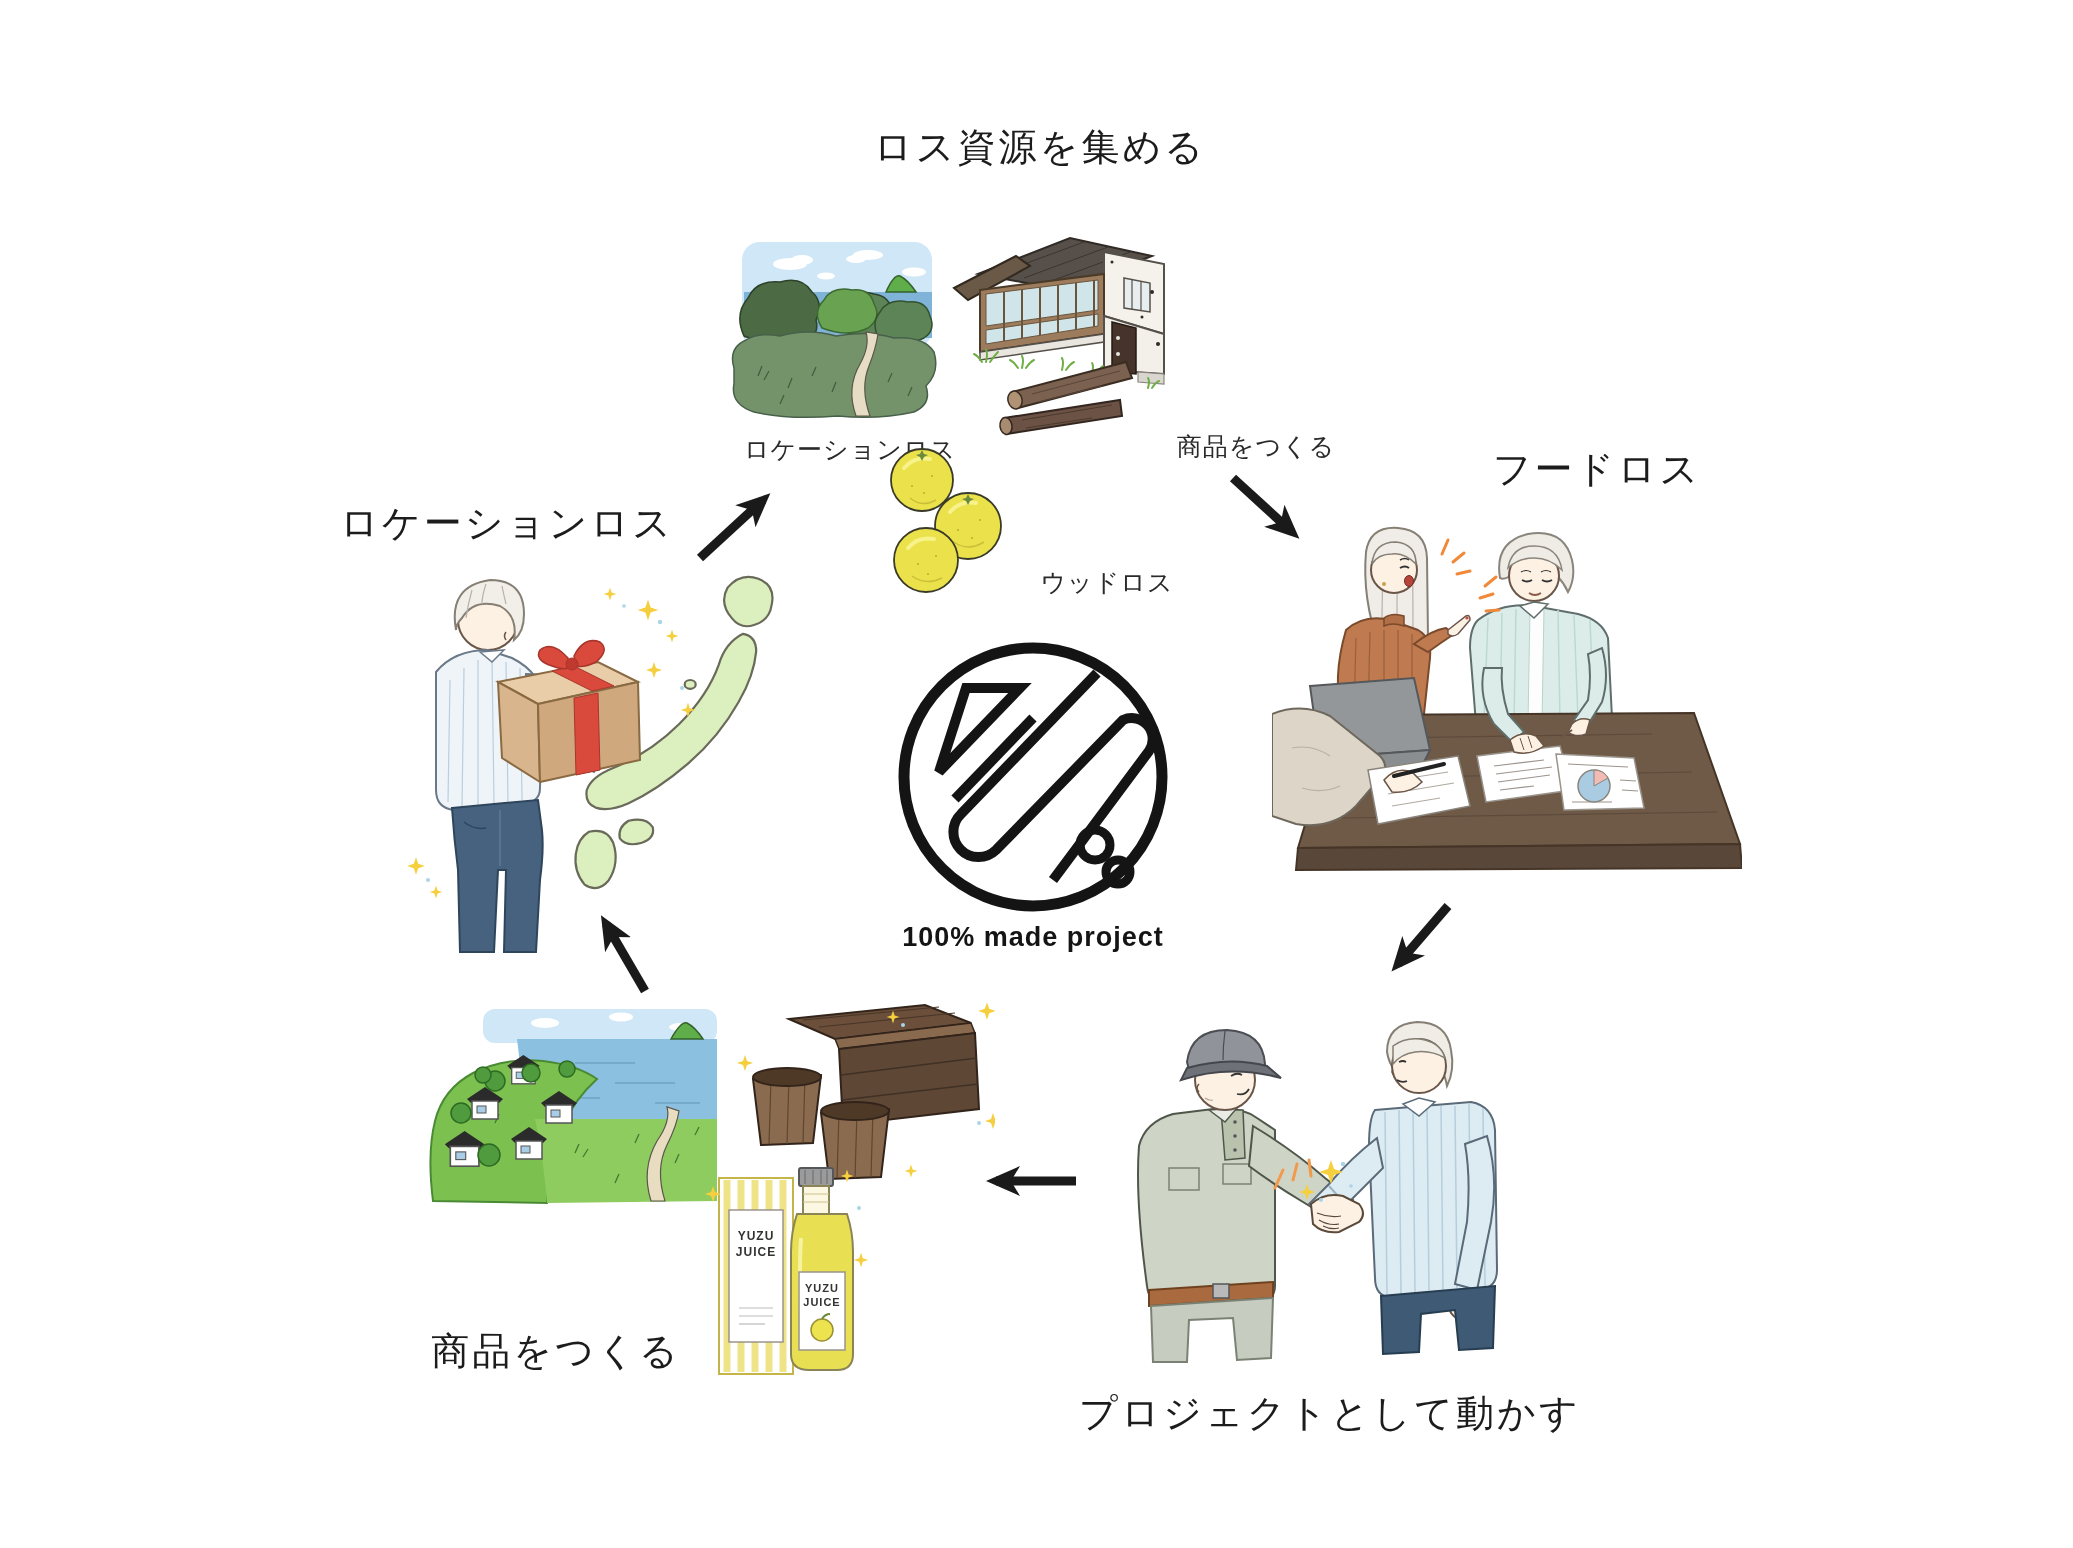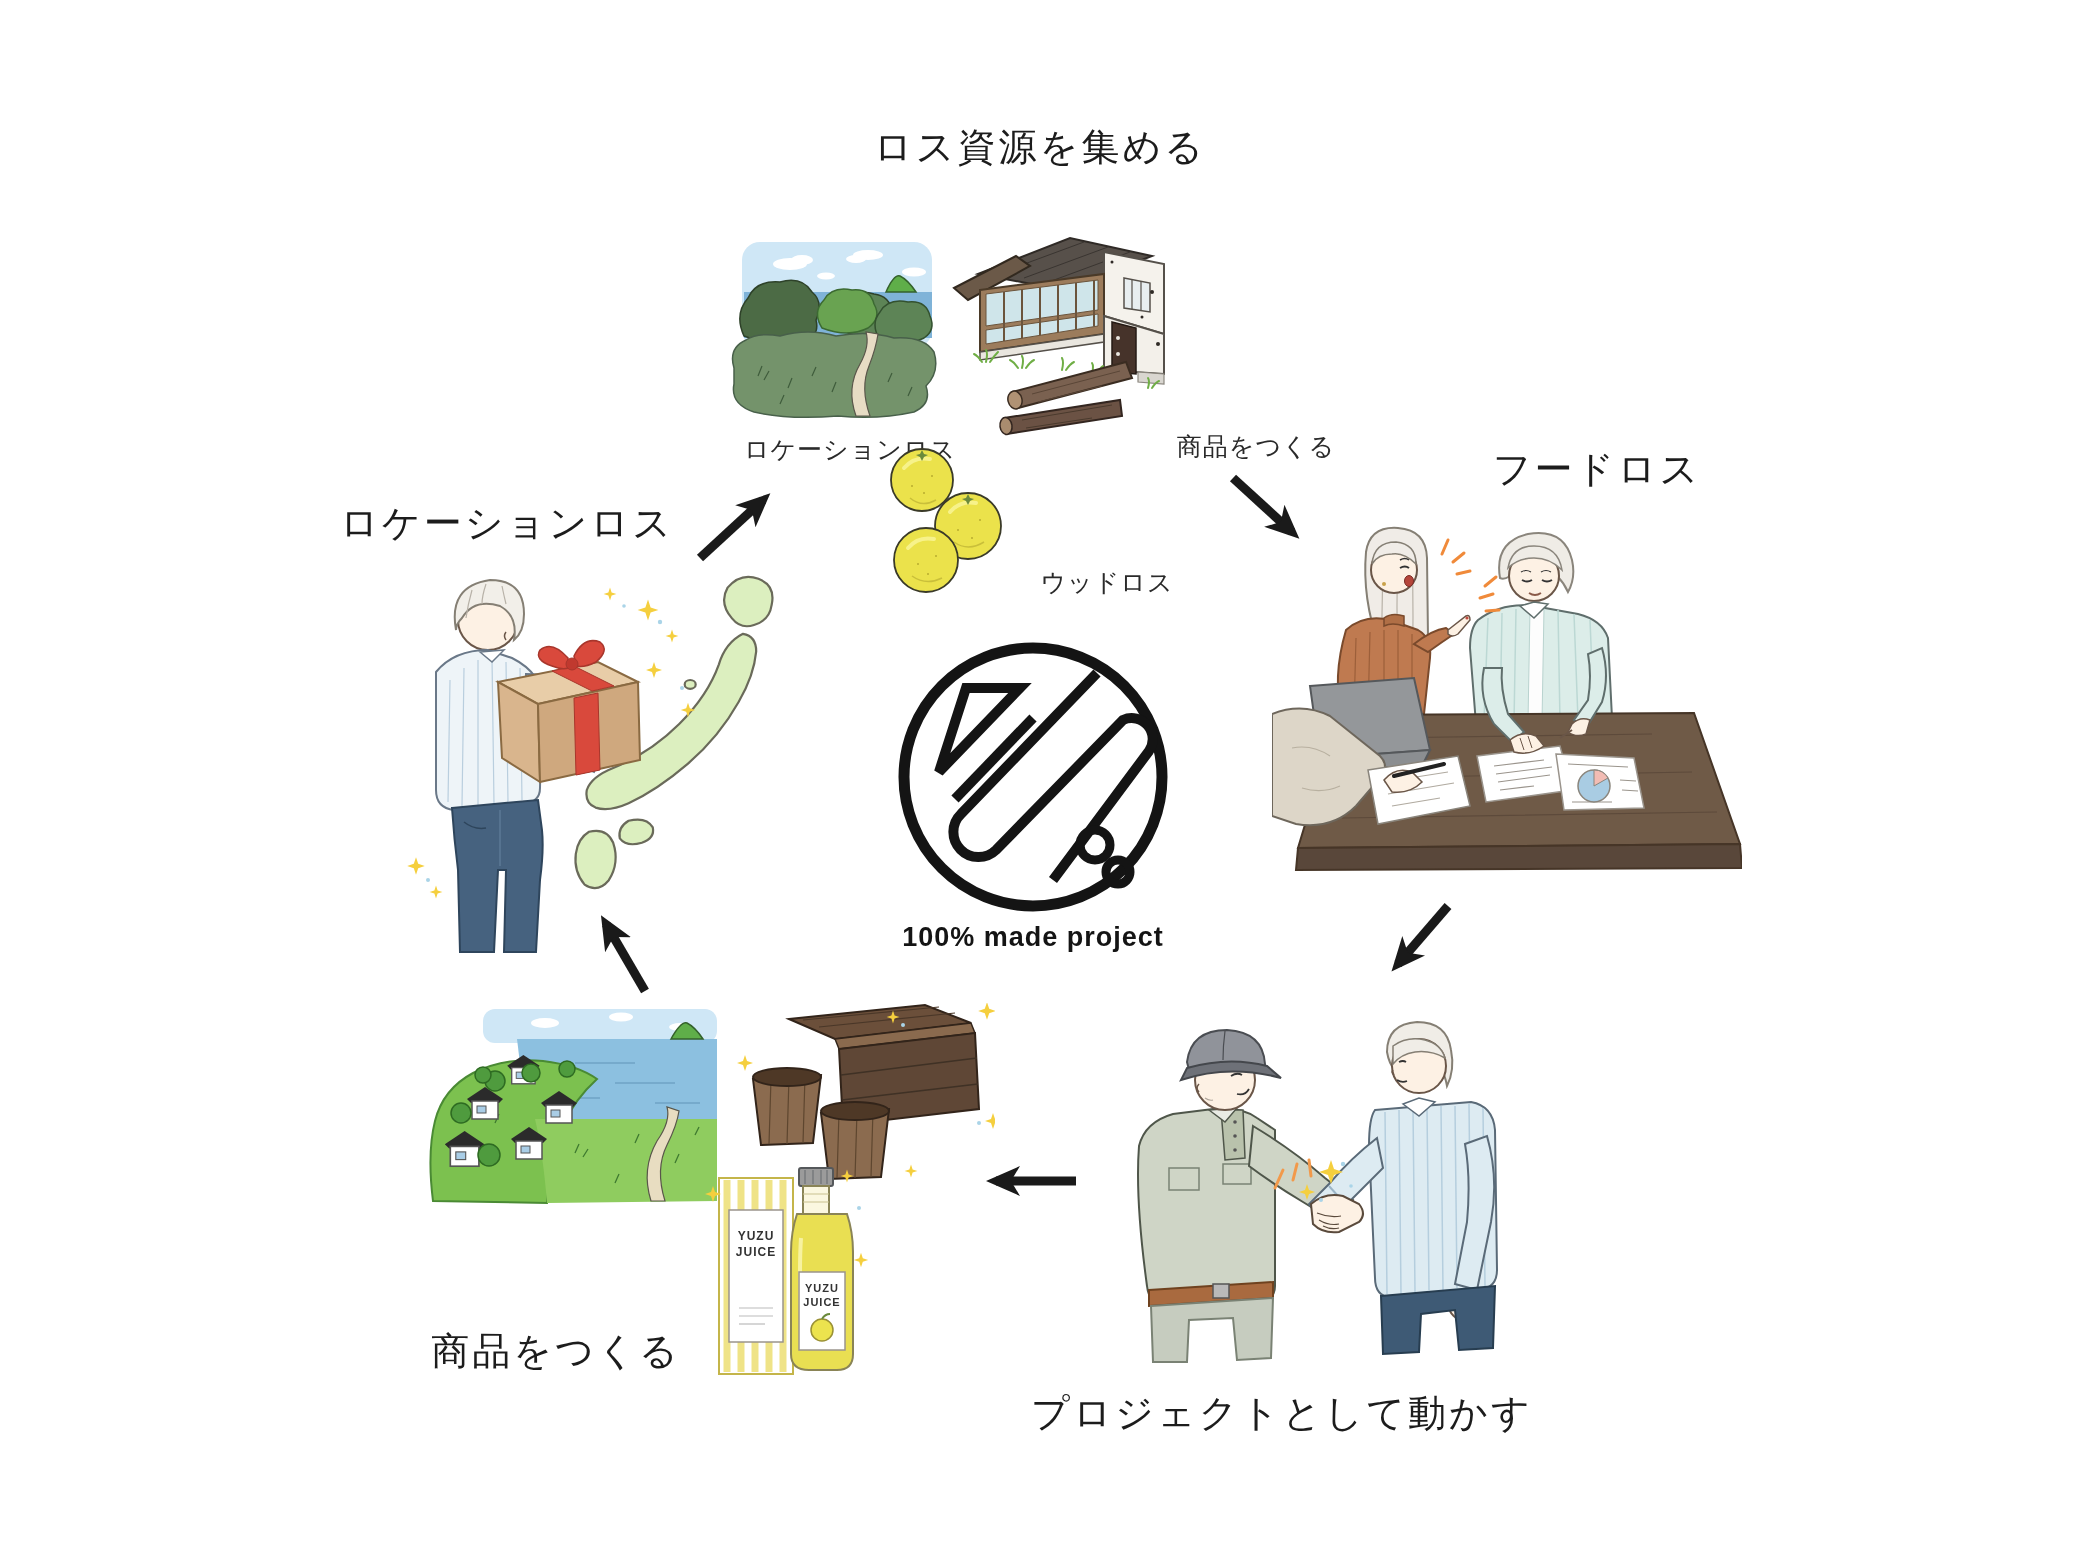--- a/index.html
+++ b/index.html
@@ -15,21 +15,21 @@
 </style>
 </head>
 <body>
 
 <div class="canvas">
 
   <div class="stage-title" style="left:1040px;top:122px">ロス資源を集める</div>
   <div class="stage-title" style="left:1597px;top:444px">フードロス</div>
   <div class="stage-title" style="left:507px;top:498px">ロケーションロス</div>
   <div class="stage-title" style="left:556px;top:1326px">商品をつくる</div>
-  <div class="stage-title" style="left:1282px;top:1388px">プロジェクトとして動かす</div>
+  <div class="stage-title" style="left:1330px;top:1388px">プロジェクトとして動かす</div>
 
   <div class="sub-label" style="left:850px;top:433px">ロケーションロス</div>
   <div class="sub-label" style="left:1256px;top:430px">商品をつくる</div>
   <div class="sub-label" style="left:1107px;top:566px">ウッドロス</div>
 
   <div class="logo-caption" style="left:1033px;top:922px">100% made project</div>
 
   <svg class="illus" style="left:893px;top:630px" width="280" height="300" viewBox="0 0 280 300">
     <circle cx="140" cy="147" r="129" fill="#ffffff" stroke="#141414" stroke-width="11"></circle>
     <g stroke="#141414" stroke-width="10" fill="none">

